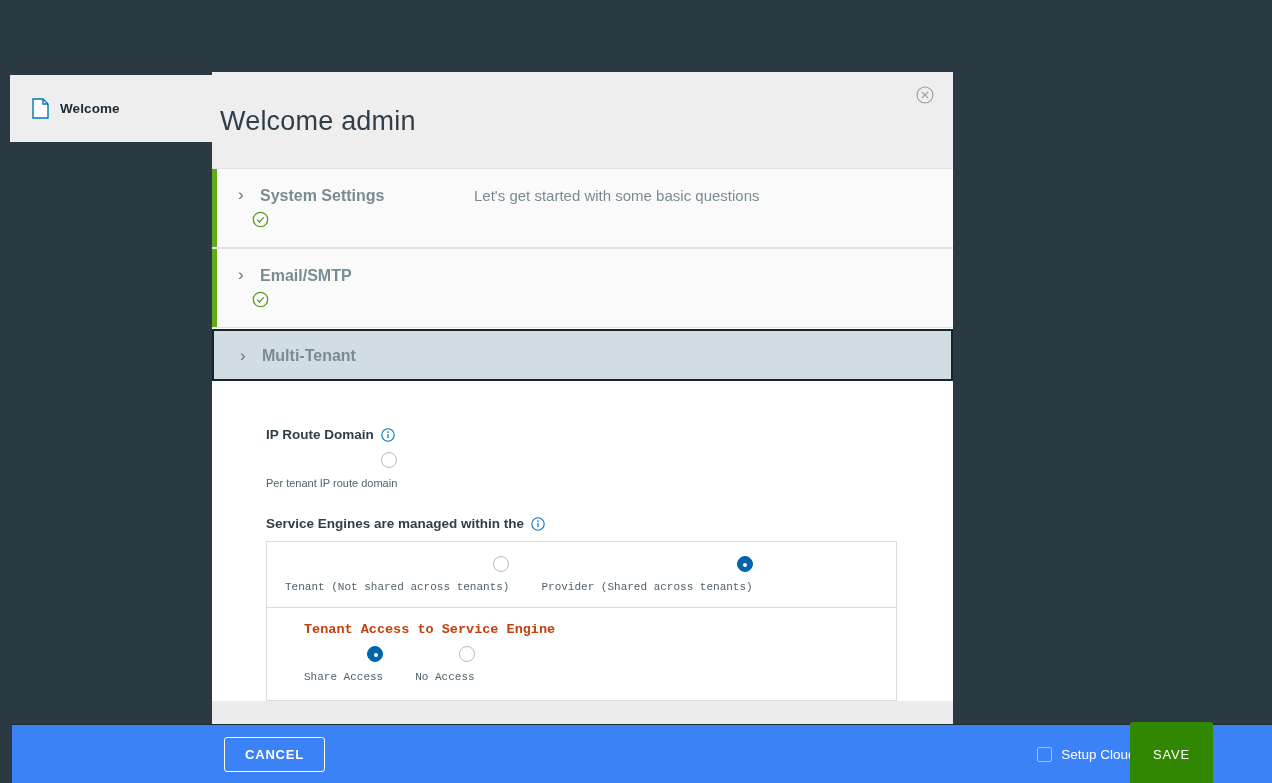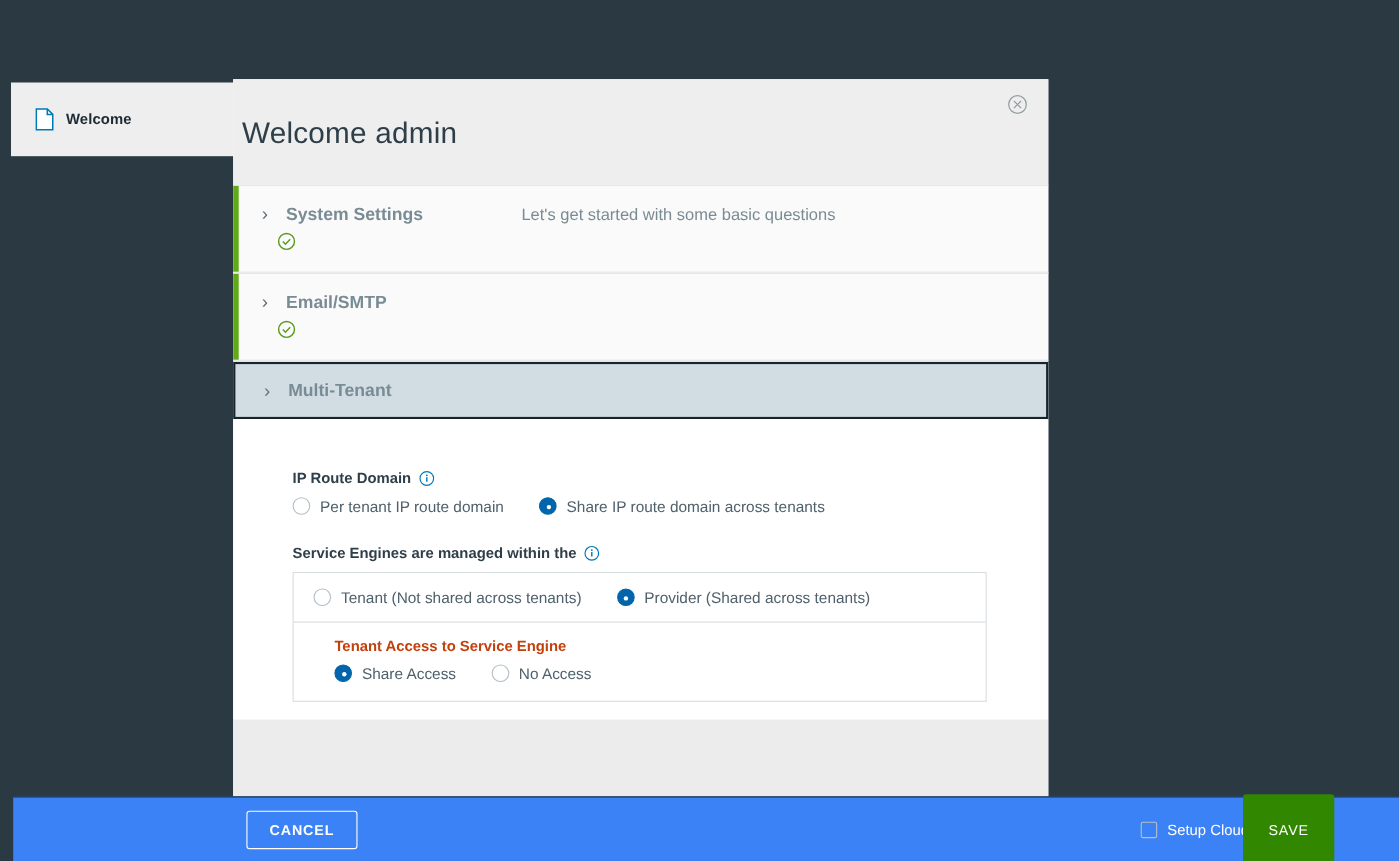--- a/index.html
+++ b/index.html
@@ -99,41 +99,42 @@
   .field-label {
     font-size: 13.5px; font-weight: bold; color: #2f3f4a;
     display: flex; align-items: center; gap: 7px;
     margin-bottom: 10px;
   }
   .info-icon { width: 14px; height: 14px; display: block; cursor: pointer; }
 
   .radio-row { display: flex; align-items: center; gap: 0; }
   .radio-opt {
     display: flex; align-items: flex-end; gap: 9px;
-    font-size: 14px; color: #4f616c; cursor: pointer;
+    font-size: 11px; color: #4f616c; cursor: pointer;
     white-space: nowrap;
+    flex-direction: column;
   }
   .radio {
     width: 16px; height: 16px; border-radius: 50%;
     border: 1px solid #b3bfc6; background: #fff;
     flex: none; position: relative;
   }
   .radio.on {
     background: #0065ab; border-color: #0065ab;
   }
   .radio.on::after {
     content: ""; position: absolute; left: 5.5px; top: 5.5px;
     width: 4px; height: 4px; border-radius: 50%; background: #fff;
   }
 
   .gap-32 { width: 32px; flex: none; }
   .section-gap { height: 27px; }
 
   .se-box {
-    width: 631px; border: 1px solid #d8dde0; background: #fff;
+    width: 631px; border: 1px solid #d8dde0; background: #fff; font-family: Liberation Mono, monospace;
   }
   .se-top {
     padding: 14px 18px; display: flex; align-items: center;
     border-bottom: 1px solid #d8dde0;
   }
   .se-bottom { padding: 14px 18px 17px 37px; }
   .se-sub {
     font-size: 13.5px; font-weight: bold; color: #c2410c;
     margin-bottom: 9px;
   }
@@ -260,24 +261,20 @@
           </svg>
         </span>
       </div>
 
       <div class="radio-row">
         <label class="radio-opt">
           <span class="radio"></span>
           <span>Per tenant IP route domain</span>
         </label>
         <span class="gap-32"></span>
-        <label class="radio-opt">
-          <span class="radio on"></span>
-          <span>Share IP route domain across tenants</span>
-        </label>
       </div>
 
       <div class="section-gap"></div>
 
       <div class="field-label">
         <span>Service Engines are managed within the</span>
         <span>
           <svg class="info-icon" viewBox="0 0 14 14" fill="none">
             <circle cx="7" cy="7" r="6.2" stroke="#0079b8" stroke-width="1.1"></circle>
             <path d="M7 5.9v4" stroke="#0079b8" stroke-width="1.3"></path>

